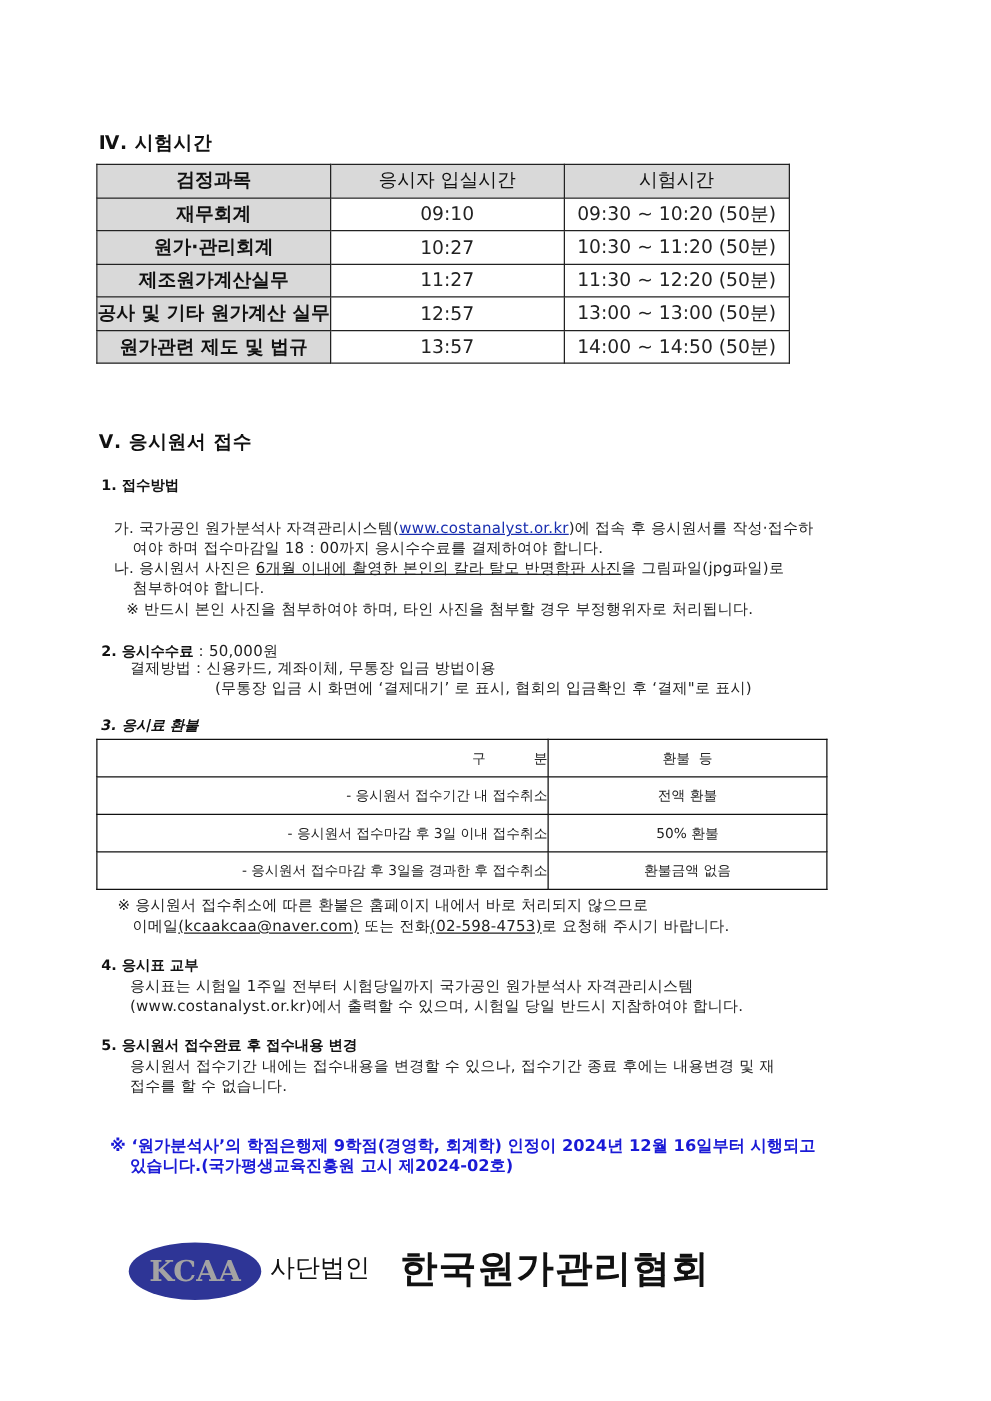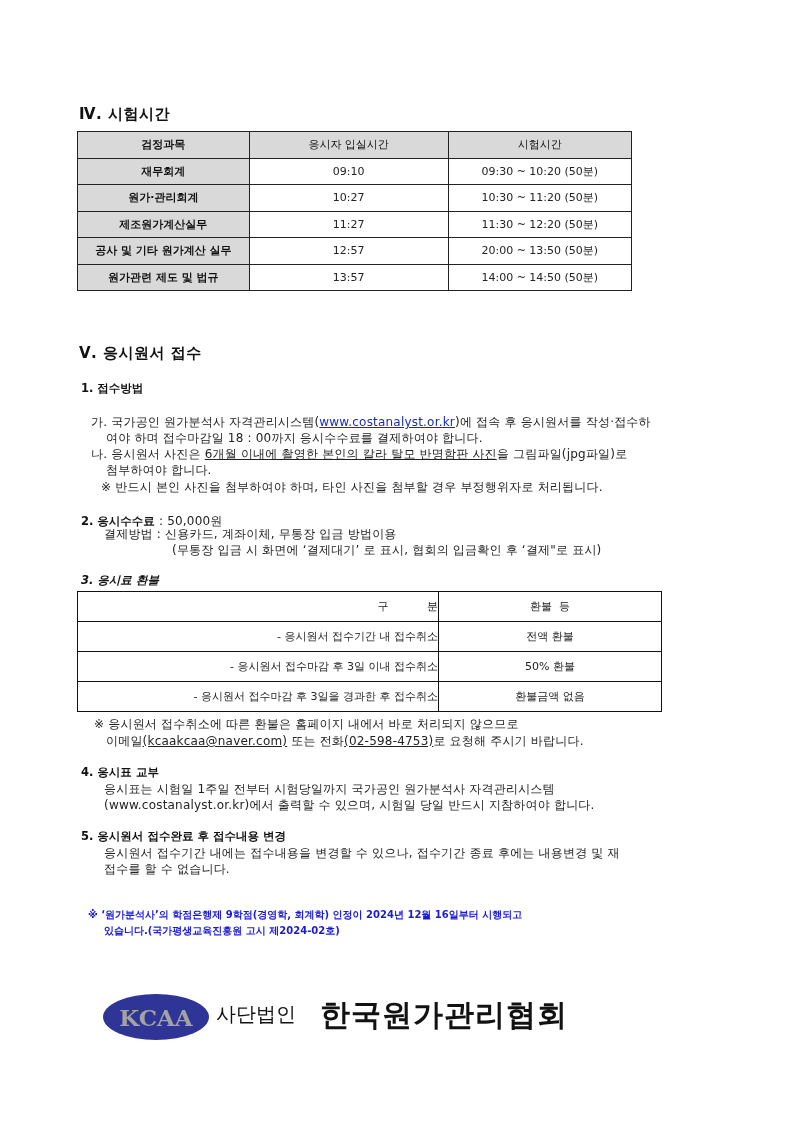--- a/index.html
+++ b/index.html
@@ -11,21 +11,21 @@
   .abs { position: absolute; }
   .sec-title { font-size: 15px; font-weight: bold; letter-spacing: 0.5px; }
   .sub-title { font-size: 11.5px; font-weight: bold; }
   .body-text { font-size: 12px; color: #222; white-space: nowrap; letter-spacing: 0.2px; }
   .u { text-decoration: underline; }
   .link { color: #1a2fb0; text-decoration: underline; }
 
   table.sched {
     position: absolute; left: 77px; top: 131px;
     border-collapse: collapse; width: 555px;
-    font-size: 11px;
+    font-size: 15px;
   }
   table.sched td {
     border: 1px solid #222; height: 25.5px; padding: 0; text-align: center;
     white-space: nowrap; color: #222;
   }
   table.sched td.gray { background: #d9d9d9; font-weight: bold; color: #111; }
   table.sched td.c1 { width: 171px; }
   table.sched td.c2 { width: 199px; }
   table.sched td.c3 { width: 183px; }
   table.sched { border: 1.5px solid #444; }
@@ -35,21 +35,21 @@
     border-collapse: collapse; width: 585px;
     font-size: 11px;
   }
   table.refund td {
     border: 1px solid #111; height: 29px; padding: 0; color: #222; white-space: nowrap;
   }
   table.refund td.left { width: 352px; padding-left: 8px; text-align: right; }
   table.refund td.right { text-align: center; }
   table.refund td.hdr { text-align: center; }
 
-  .notice { color: #1a1ad6; font-weight: bold; font-size: 10px; white-space: nowrap; }
+  .notice { color: #1a1ad6; font-weight: bold; font-size: 13px; white-space: nowrap; }
 
   .logo-oval {
     position: absolute; left: 103px; top: 994px; width: 106px; height: 46px;
     background: #2e3596; border-radius: 50%;
     display: flex; align-items: center; justify-content: center;
   }
   .logo-oval span {
     color: #a3a3a3; font-family: "DejaVu Serif", "Liberation Serif", serif; font-weight: bold;
     font-size: 23px; letter-spacing: 0px;
   }
@@ -79,21 +79,21 @@
     <td class="c3">10:30 ~ 11:20 (50분)</td>
   </tr>
   <tr>
     <td class="gray c1">제조원가계산실무</td>
     <td class="c2">11:27</td>
     <td class="c3">11:30 ~ 12:20 (50분)</td>
   </tr>
   <tr>
     <td class="gray c1">공사 및 기타 원가계산 실무</td>
     <td class="c2">12:57</td>
-    <td class="c3">20:00 ~ 13:50 (50분)</td>
+    <td class="c3">13:00 ~ 13:00 (50분)</td>
   </tr>
   <tr>
     <td class="gray c1">원가관련 제도 및 법규</td>
     <td class="c2">13:57</td>
     <td class="c3">14:00 ~ 14:50 (50분)</td>
   </tr>
 </tbody>
   </table>
 
 <div class="abs sec-title" style="left:79px; top:344px;">Ⅴ. 응시원서 접수</div>

